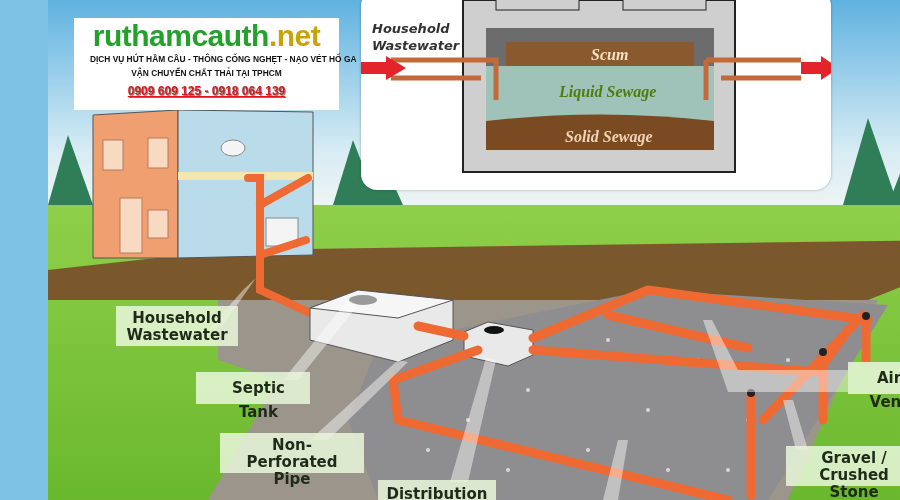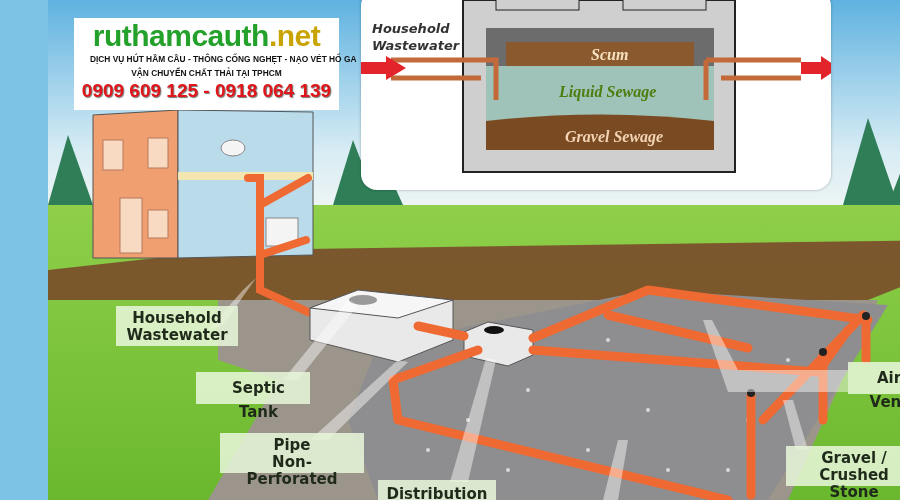--- a/index.html
+++ b/index.html
@@ -3,21 +3,21 @@
 <meta charset="utf-8">
 <style>
   html,body{margin:0;padding:0;}
   body{width:900px;height:500px;overflow:hidden;position:relative;font-family:"Liberation Sans",sans-serif;background:#7cc3e6;}
   .scene{position:absolute;left:0;top:0;width:900px;height:500px;margin-left:48px;}
   .lbl{position:absolute;background:rgba(230,245,215,0.88);color:#1f2a1a;font-weight:bold;font-family:"DejaVu Sans",sans-serif;font-size:15px;line-height:17px;text-align:center;padding:4px 8px;box-sizing:border-box;}
   .logo{position:absolute;left:26px;top:18px;width:265px;height:92px;background:#fff;text-align:center;box-sizing:border-box;padding-top:2px;}
   .logo-brand{font-size:30px;font-weight:bold;line-height:32px;letter-spacing:-0.5px;}
   .logo-brand .g{color:#23a12a;} .logo-brand .y{color:#c9a400;}
   .logo-sub{font-size:9.5px;font-weight:bold;color:#111;line-height:14px;font-family:"Liberation Sans",sans-serif;transform:scaleX(0.88);transform-origin:center;white-space:nowrap;}
-  .logo-phone{font-size:19px;font-weight:bold;color:#e0161b;line-height:22px;text-shadow:1px 1px 1px #777;}
+  .logo-phone{font-size:12px;font-weight:bold;color:#e0161b;line-height:22px;text-shadow:1px 1px 1px #777;text-decoration:underline;}
   .inset{position:absolute;left:313px;top:-10px;width:470px;height:200px;background:#fff;border-radius:16px;box-shadow:0 0 3px rgba(0,0,0,0.3);}
   .tank-text{position:absolute;font-style:italic;font-weight:bold;font-size:16px;font-family:Liberation Serif, serif;}
   .hw-top{position:absolute;left:324px;top:20px;font-style:italic;font-weight:bold;font-size:13px;line-height:17px;color:#333;font-family:"DejaVu Sans",sans-serif;}
 </style>
 </head>
 <body>
 
 <div class="scene">
   <svg width="900" height="500" viewBox="0 0 900 500">
     <defs>
@@ -145,36 +145,36 @@
         <path d="M30,88 L120,88"></path>
         <path d="M345,70 L440,70"></path>
         <path d="M345,110 L345,70"></path>
         <path d="M360,88 L440,88"></path>
       </g>
       <polygon points="-2,72 25,72 25,66 45,78 25,90 25,84 -2,84" fill="#e3242b"></polygon>
       <polygon points="440,72 460,72 460,66 478,78 460,90 460,84 440,84" fill="#e3242b"></polygon>
     </svg>
     <span class="tank-text" style="left:230px;top:56px;color:#f7e1c0;">Scum</span>
     <span class="tank-text" style="left:198px;top:93px;color:#4d7c0f;">Liquid Sewage</span>
-    <span class="tank-text" style="left:204px;top:138px;color:#f2d4b5;">Gravel Sewage</span>
+    <span class="tank-text" style="left:204px;top:138px;color:#f2d4b5;">Solid Sewage</span>
   </div>
   <div class="hw-top">
     <div>Household</div>
     <div>Wastewater</div>
   </div>
 
   
   <div class="lbl" style="left:68px;top:306px;width:122px;height:40px;">
     <div>Household</div>
     <div>Wastewater</div>
   </div>
   <div class="lbl" style="left:148px;top:372px;width:114px;height:32px;line-height:24px;padding-left:19px;">Septic Tank</div>
   <div class="lbl" style="left:172px;top:433px;width:144px;height:40px;">
+    <div>Non-Perforated</div>
     <div>Pipe</div>
-    <div>Non-Perforated</div>
   </div>
   <div class="lbl" style="left:330px;top:480px;width:118px;height:28px;line-height:20px;">Distribution</div>
   <div class="lbl" style="left:738px;top:446px;width:136px;height:40px;">
     <div>Gravel /</div>
     <div>Crushed Stone</div>
   </div>
   <div class="lbl" style="left:800px;top:362px;width:82px;height:32px;line-height:24px;">Air Vent</div>
 </div>
 
 </body></html>

